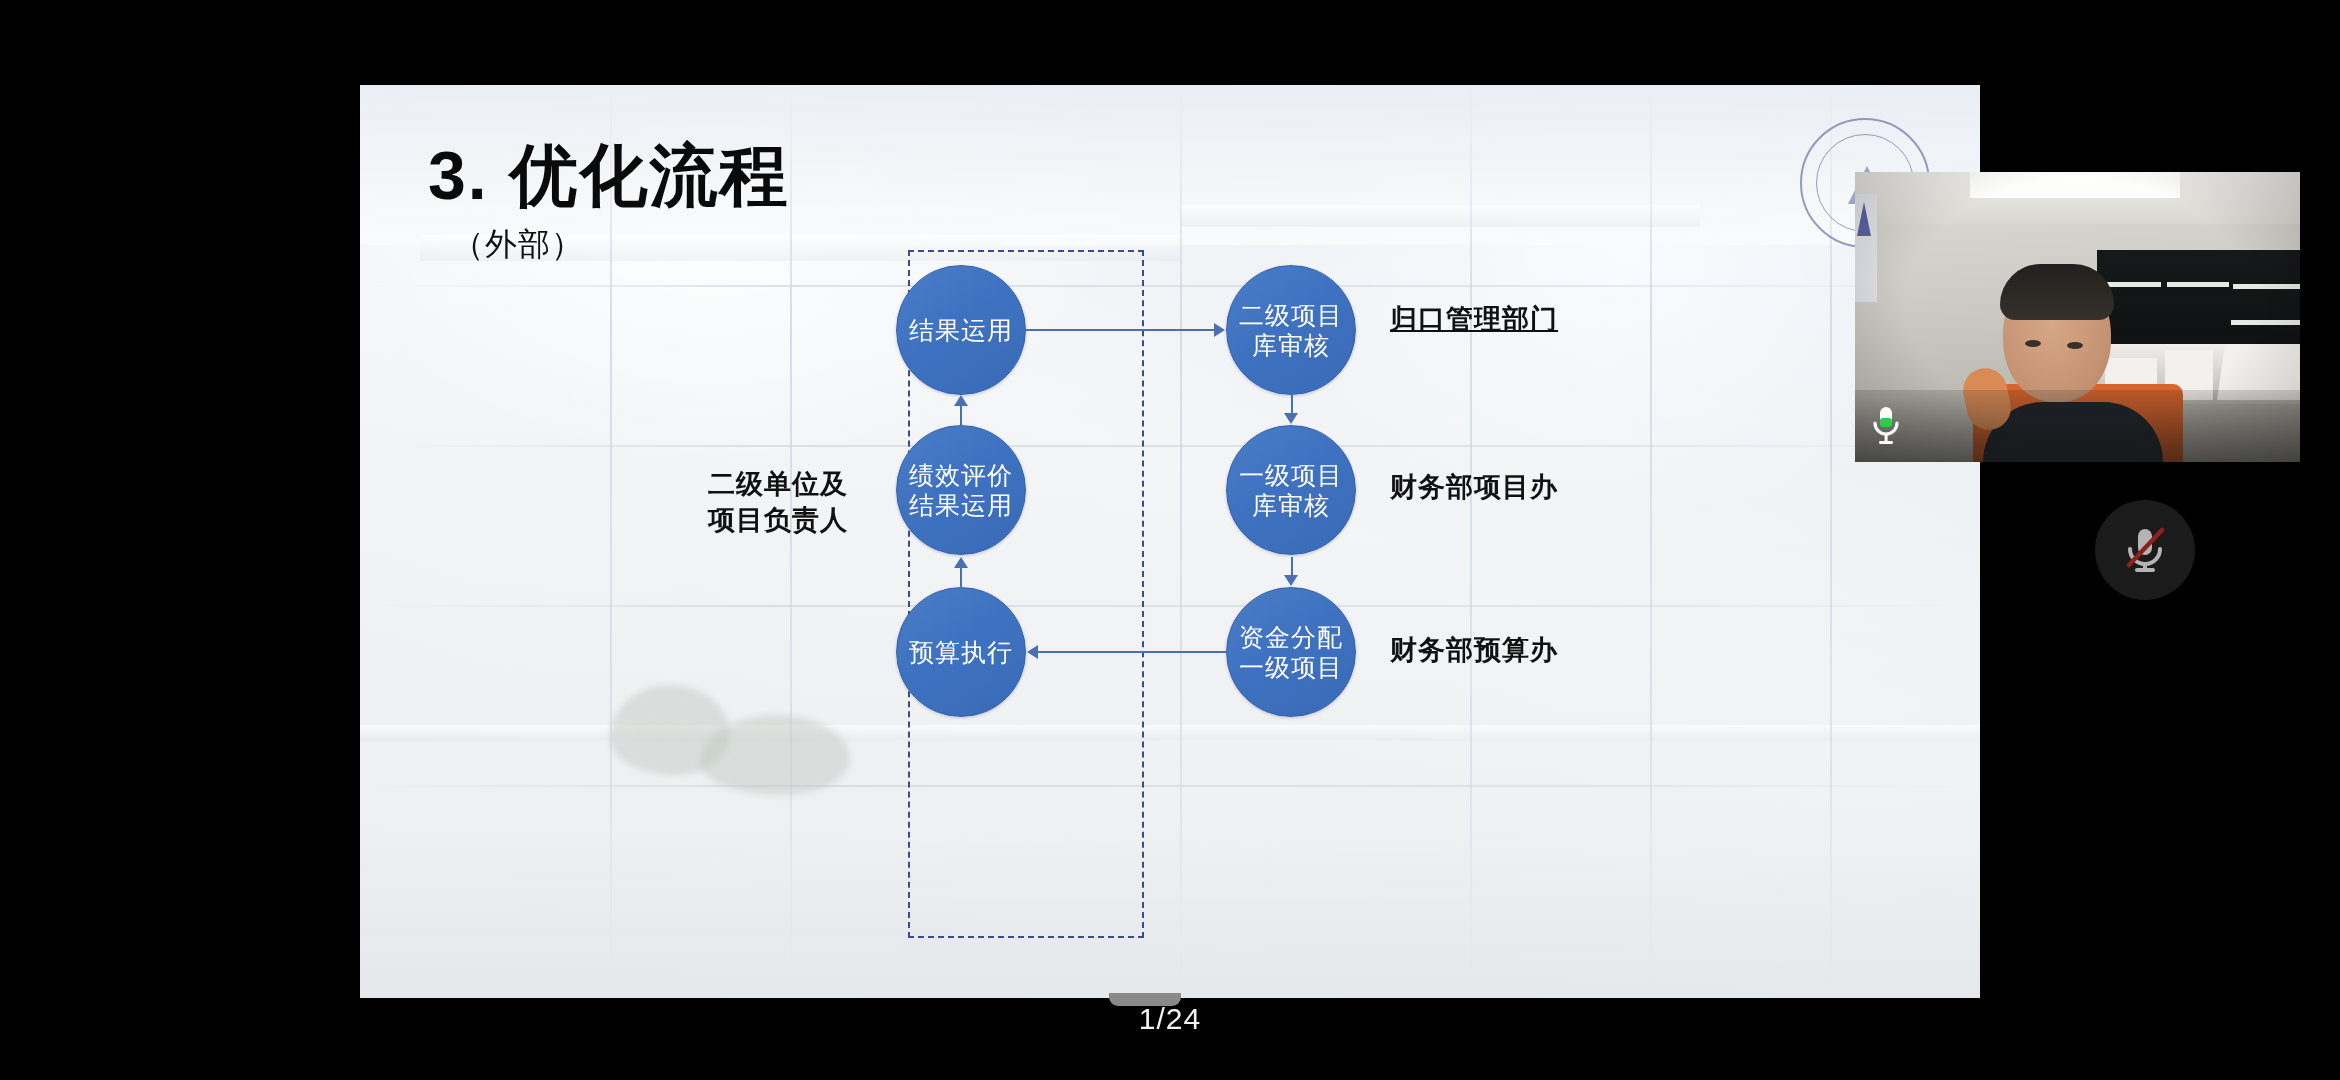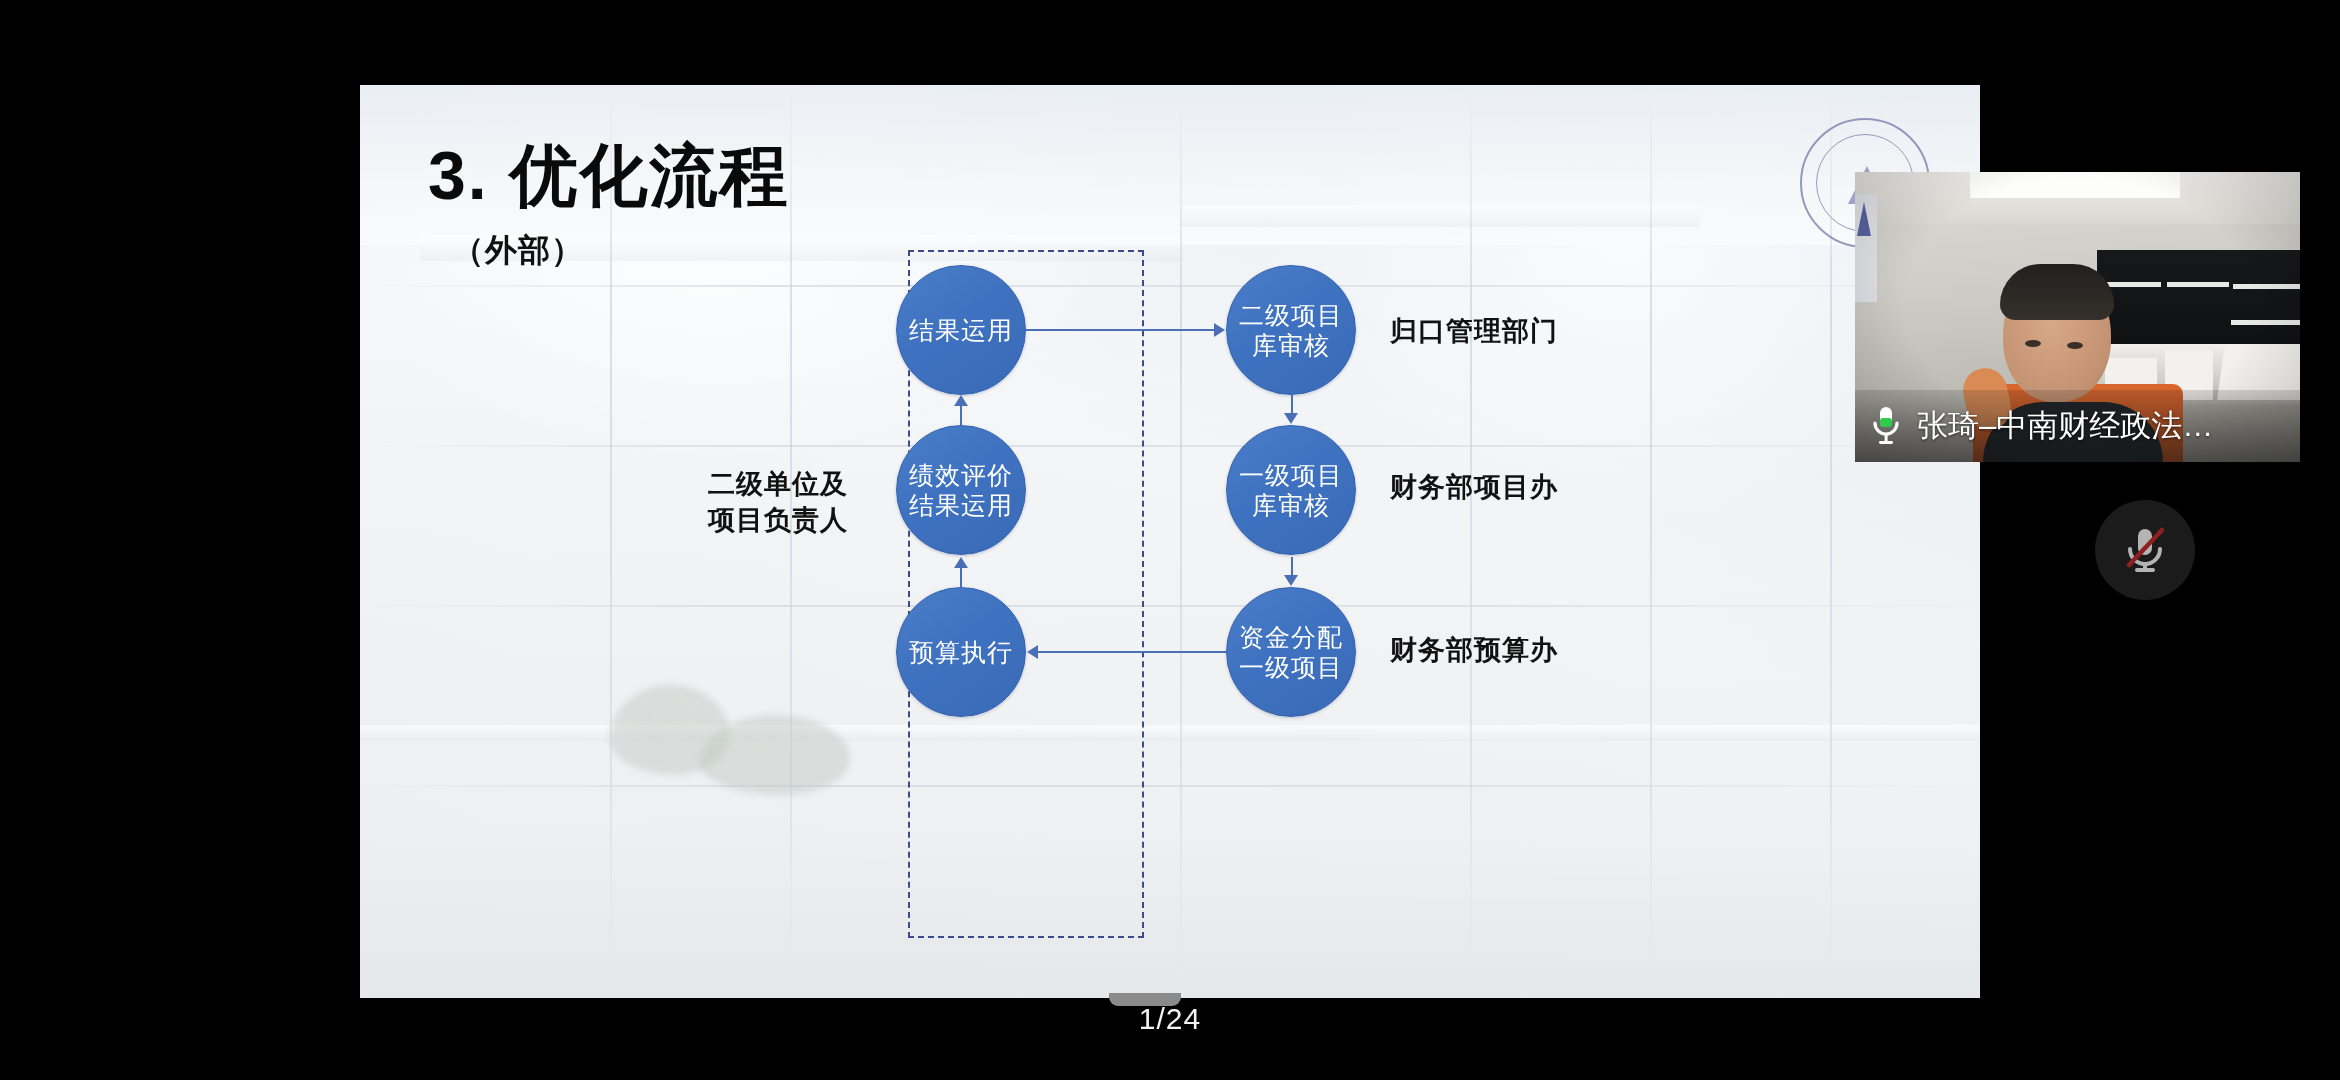--- a/index.html
+++ b/index.html
@@ -80,22 +80,22 @@
     font-size:9px; color:#3c4391;
   }
 
   
   #title-wrap { position:absolute; left:-40px; top:55px; width:100%; }
   #title {
     font-size:68px; font-weight:700; color:#0a0a0a;
     letter-spacing:2px; line-height:1.05; padding-left:108px;
   }
   #subtitle {
-    font-size:32px; font-weight:700; color:#111;
-    padding-left:132px; margin-top:18px; letter-spacing:1px;
+    font-size:32px; font-weight:400; color:#111;
+    padding-left:132px; margin-top:12px; letter-spacing:1px;
   }
 
   
   #flow { position:absolute; inset:0; }
 
   .dashed-box {
     position:absolute;
     left:548px; top:165px;
     width:236px; height:688px;
     border:2.5px dashed #3b4b8c;
@@ -121,21 +121,21 @@
   .n5 { left:866px; top:340px;  width:130px; height:130px; }
   .n6 { left:866px; top:502px;  width:130px; height:130px; }
 
   .side-label {
     position:absolute;
     font-size:27px; font-weight:700; color:#111;
     line-height:1.32; letter-spacing:1px;
     text-align:left;
   }
   .lbl-left  { left:348px; top:382px; width:200px; text-align:left; }
-  .lbl-r1    { left:1030px; top:229px; }
+  .lbl-r1    { left:1030px; top:217px;text-decoration:underline; }
   .lbl-r2    { left:1030px; top:385px; }
   .lbl-r3    { left:1030px; top:548px; }
 
   
   .conn { position:absolute; background:#4a6fb5; }
   .conn-h { height:1.6px; }
   .conn-v { width:1.6px; }
   .arrow {
     position:absolute; width:0; height:0;
   }
@@ -362,21 +362,20 @@
     <div id="name-bar">
       <span class="mic-ic">
         <svg width="34" height="44" viewBox="0 0 34 44" aria-hidden="true">
           <rect x="11" y="3" width="12" height="20" rx="6" fill="#ffffff"></rect>
           <rect x="11" y="14" width="12" height="9" rx="3" fill="#2ecc4a"></rect>
           <path d="M6 19 a11 11 0 0 0 22 0" fill="none" stroke="#ffffff" stroke-width="3.2" stroke-linecap="round"></path>
           <rect x="15.6" y="30" width="3" height="7" fill="#ffffff"></rect>
           <rect x="10" y="37" width="14" height="3" rx="1.4" fill="#ffffff"></rect>
         </svg>
       </span>
-      <span id="name-text">张琦–中南财经政法…</span>
     </div>
   </div>
 
   <div id="mute-btn">
     <span>
       <svg width="56" height="56" viewBox="0 0 56 56" aria-hidden="true">
         <rect x="21" y="9" width="14" height="26" rx="7" fill="#b4b4b4"></rect>
         <path d="M13 29 a15 15 0 0 0 30 0" fill="none" stroke="#b4b4b4" stroke-width="4" stroke-linecap="round"></path>
         <rect x="26" y="42" width="4" height="8" fill="#b4b4b4"></rect>
         <rect x="18" y="48" width="20" height="4" rx="2" fill="#b4b4b4"></rect>

